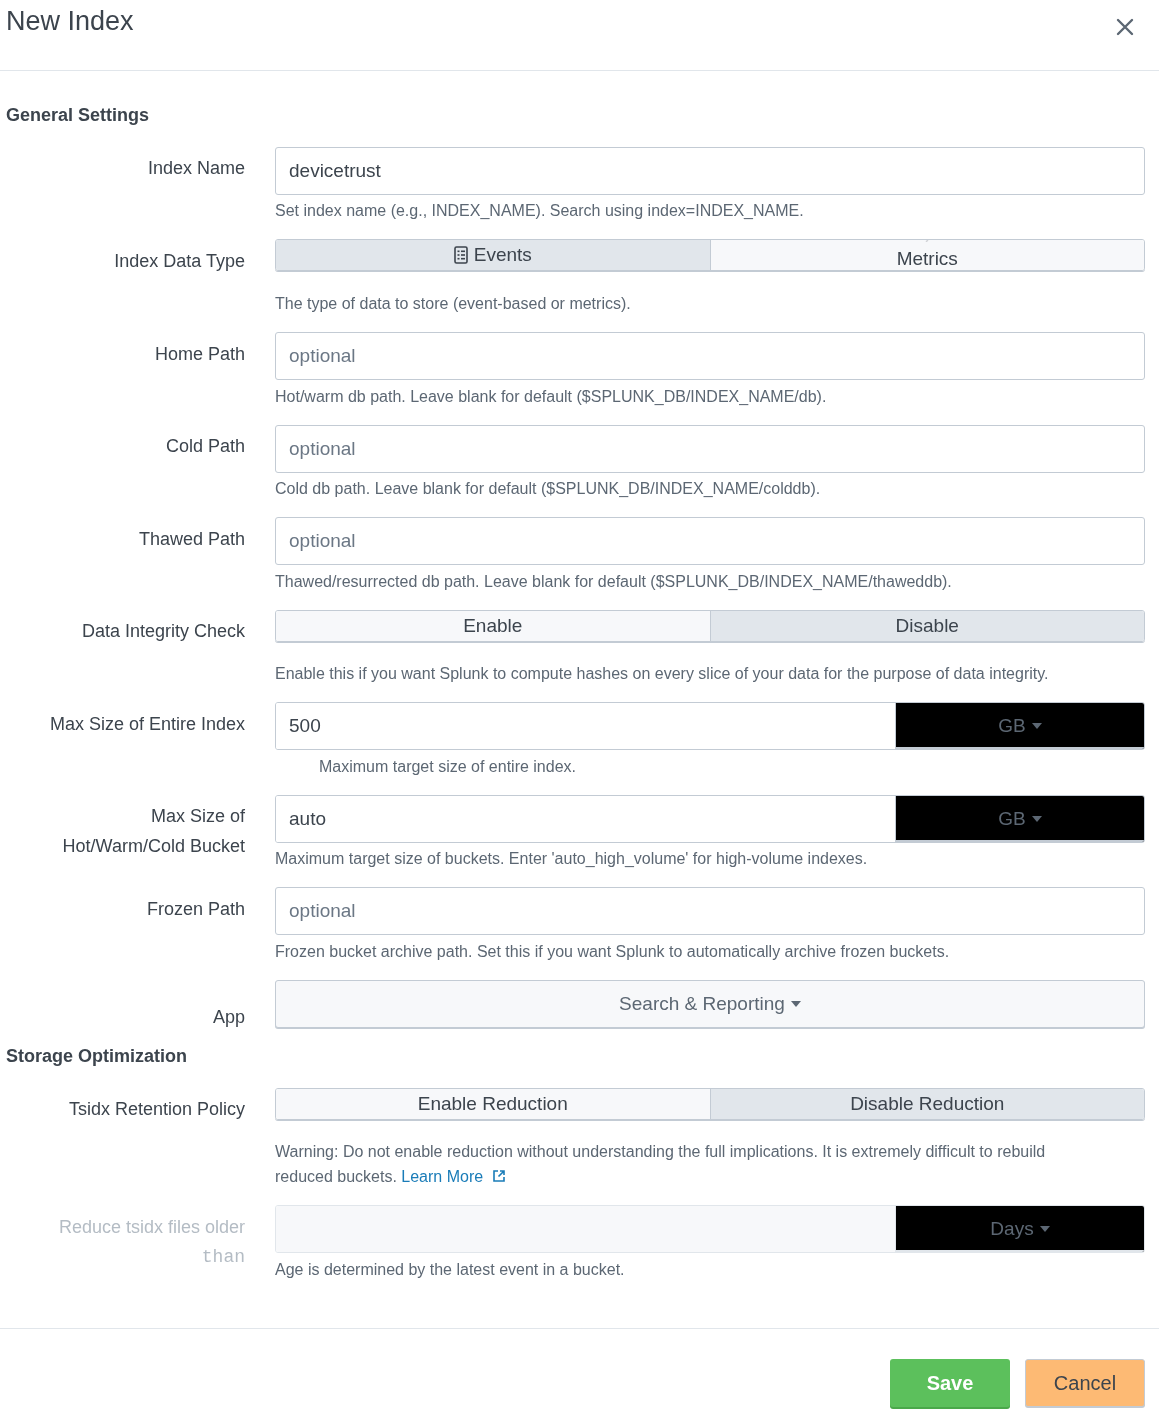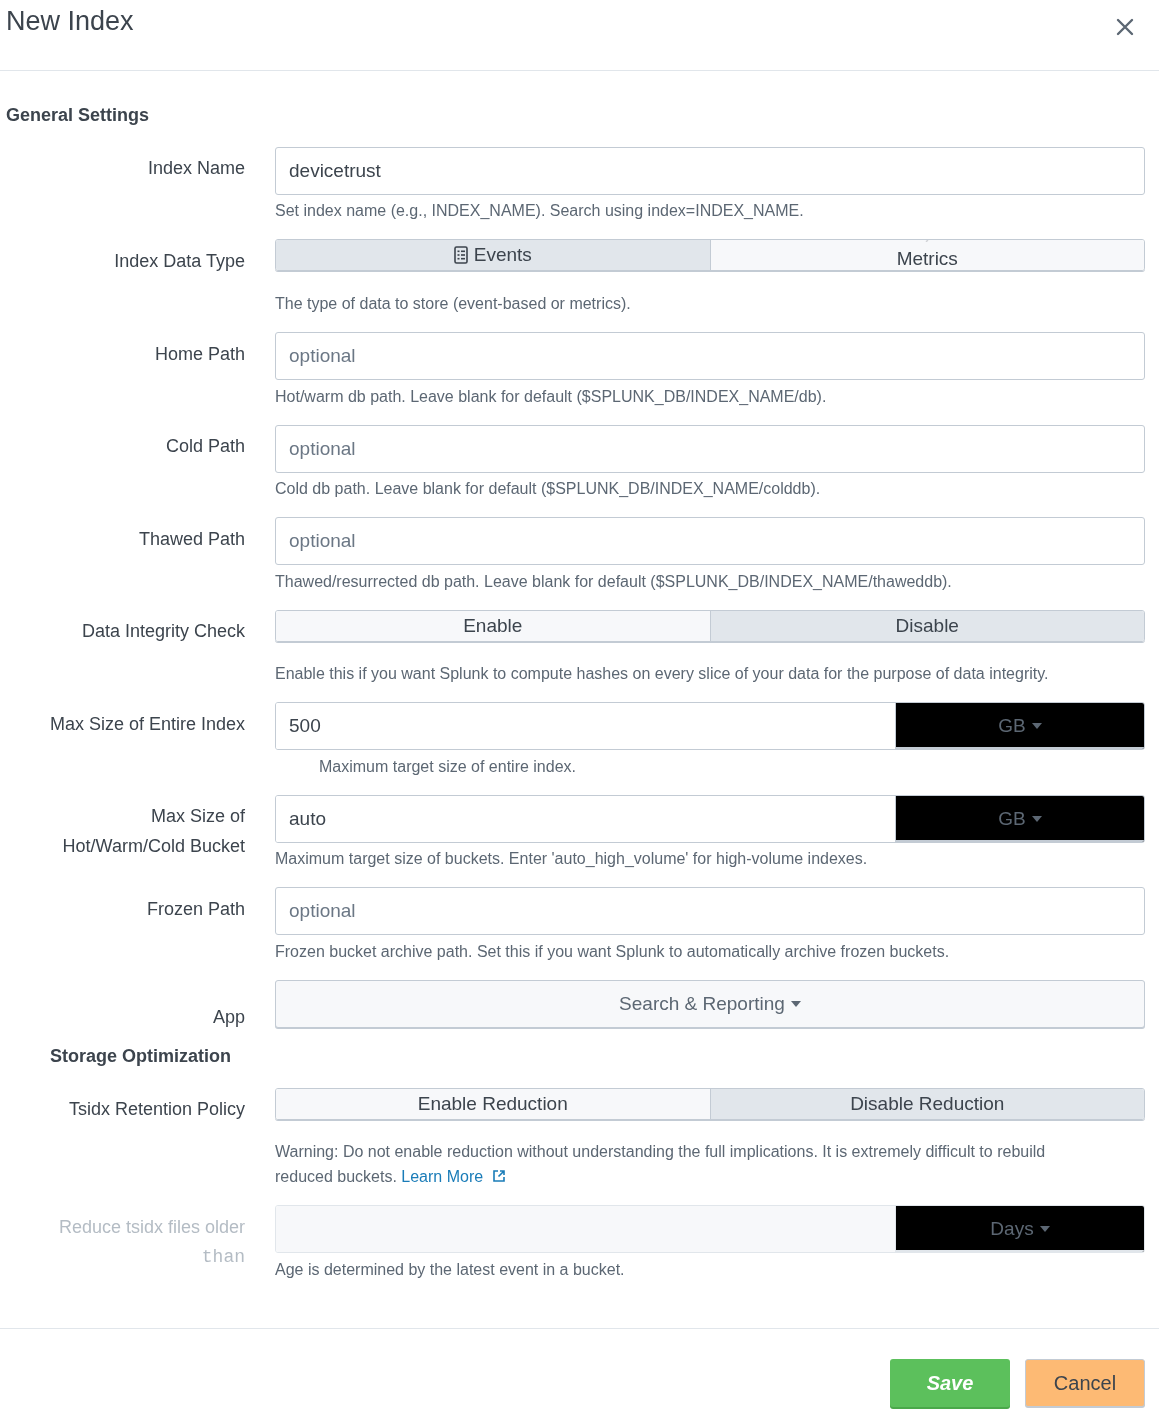--- a/index.html
+++ b/index.html
@@ -78,21 +78,20 @@
       position: absolute; left: 0; top: 1328px; width: 1159px; height: 1px; background: #e1e6eb;
     }
     .btn {
       position: absolute; top: 1359px; height: 48px; border-radius: 3px;
       display: flex; align-items: center; justify-content: center;
       font-size: 20px; cursor: pointer;
     }
     .btn.save {
       left: 890px; width: 120px; background: #5cc05c; color: #fff; font-weight: bold;
       box-shadow: 0 2px 0 #4aa84a;
-      font-style: italic;
     }
     .btn.cancel {
       left: 1025px; width: 120px; background: #fdba74; color: #3c444d;
       border: 1px solid #c3cbd4; box-shadow: 0 1px 0 #c3cbd4;
     }
   </style>
 </head>
 <body>
 
 <div class="header">
@@ -179,21 +178,21 @@
 <div class="label" style="top:894px;">Frozen Path</div>
 <div class="field placeholder" style="top:887px;">optional</div>
 <div class="help" style="top:939px;">Frozen bucket archive path. Set this if you want Splunk to automatically archive frozen buckets.</div>
 
 <div class="label" style="top:986px;margin-top:16px;">App</div>
 <div class="select-btn" style="top:980px;">
   <span>Search &amp; Reporting</span>
   <span class="caret"></span>
 </div>
 
-<div class="section-title" style="top:1046px;margin-left:44px;">Storage Optimization</div>
+<div class="section-title" style="top:1046px;">Storage Optimization</div>
 
 <div class="label" style="top:1094px;">Tsidx Retention Policy</div>
 <div class="toggle" style="top:1088px;">
   <div class="opt">Enable Reduction</div>
   <div class="opt active">Disable Reduction</div>
 </div>
 <div class="help" style="top:1139px;">Warning: Do not enable reduction without understanding the full implications. It is extremely difficult to rebuild</div>
 <div class="help" style="top:1164px;">
   <span>reduced buckets.</span>
   <a href="#">

